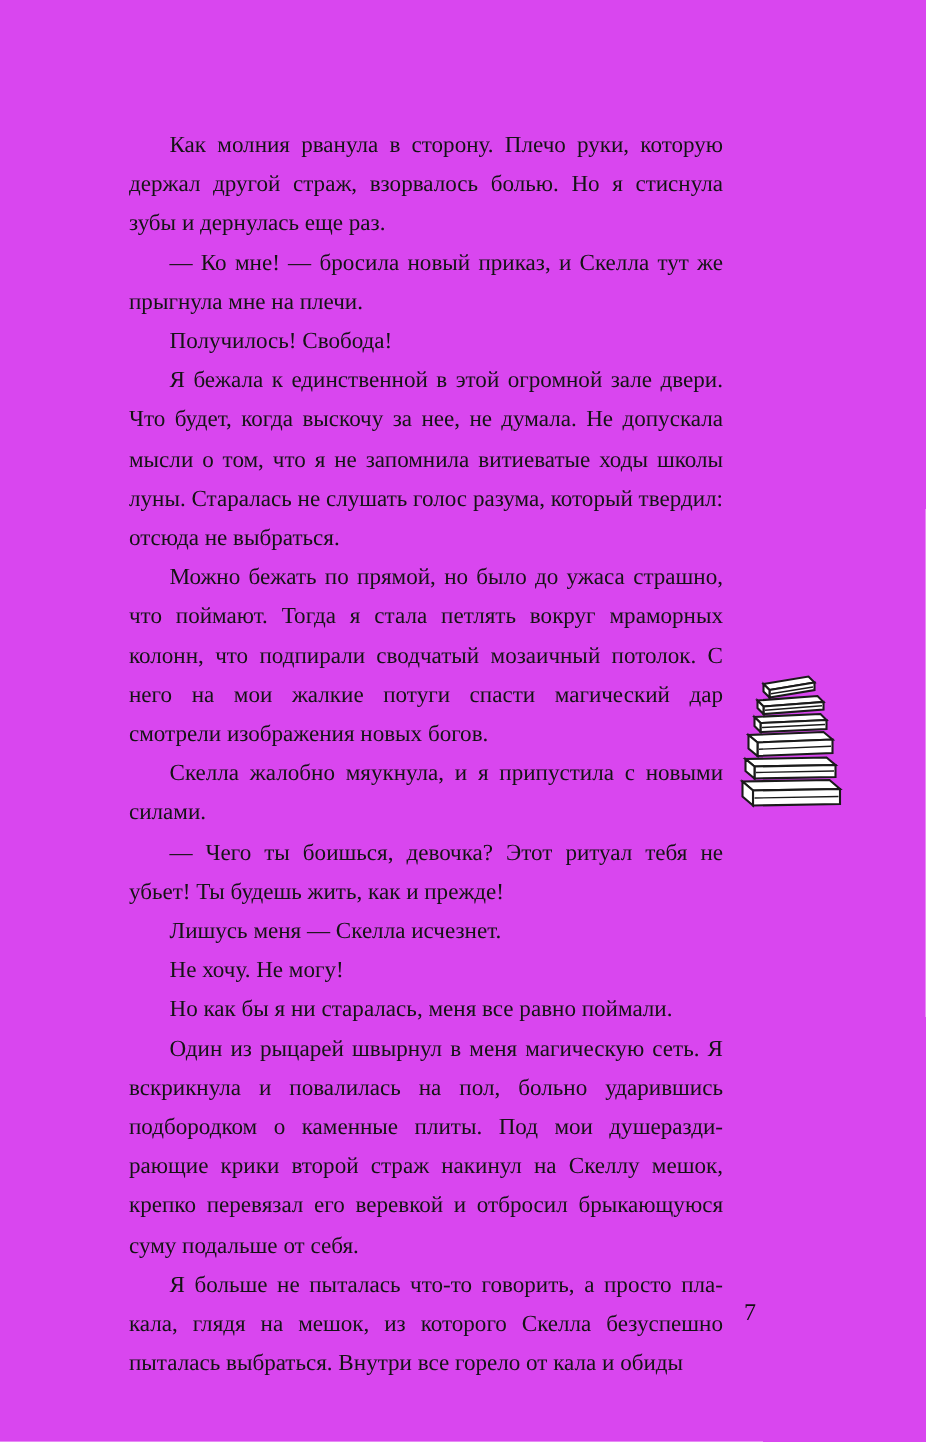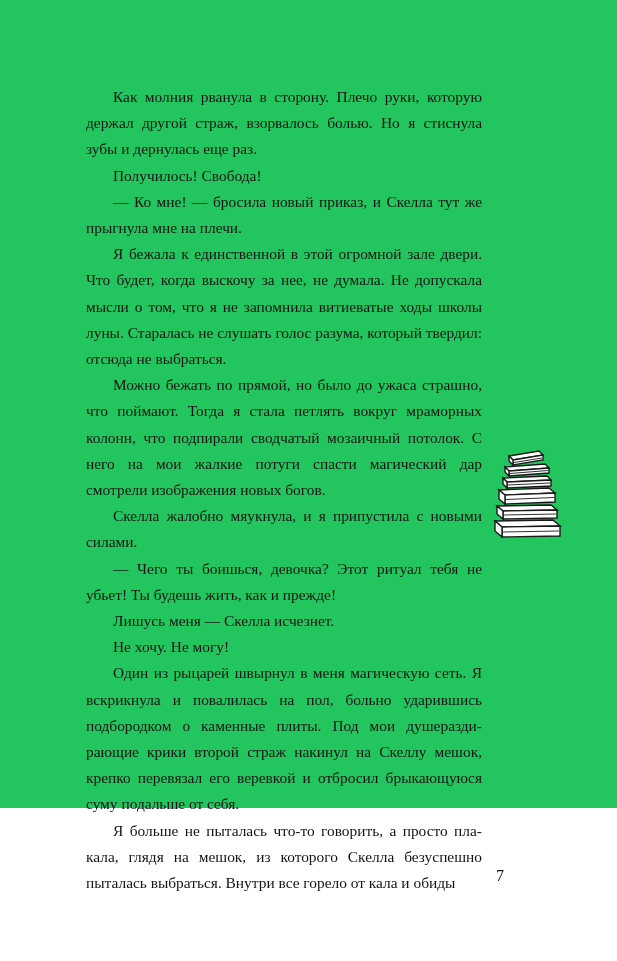--- a/index.html
+++ b/index.html
@@ -10,22 +10,22 @@
   body {
     width: 617px;
     height: 961px;
     overflow: hidden;
     font-family: "Liberation Serif", "DejaVu Serif", serif;
     color: #111111;
   }
   .page {
     position: relative;
     width: 617px;
-    height: 808px;
-    background: #22c55e;
+    height: 961px;
+    background: #d946ef;
     box-sizing: border-box;
   }
   .text-column {
     position: absolute;
     left: 86px;
     top: 84px;
     width: 396px;
   }
   .para {
     margin: 0;
@@ -56,28 +56,29 @@
     font-family: "Liberation Serif", "DejaVu Serif", serif;
   }
 </style>
 </head>
 <body>
 
 <div class="page">
 
   <div class="text-column">
     <p class="para">Как молния рванула в сторону. Плечо руки, которую держал другой страж, взорвалось болью. Но я стиснула зубы и дернулась еще раз.</p>
+    <p class="para">— Ко мне! — бросила новый приказ, и Скелла тут же прыгнула мне на плечи.</p>
     <p class="para">Получилось! Свобода!</p>
-    <p class="para">— Ко мне! — бросила новый приказ, и Скелла тут же прыгнула мне на плечи.</p>
     <p class="para">Я бежала к единственной в этой огромной зале двери. Что будет, когда выскочу за нее, не думала. Не допускала мысли о том, что я не запомнила витиеватые ходы школы луны. Старалась не слушать голос разума, который твердил: отсюда не выбраться.</p>
     <p class="para">Можно бежать по прямой, но было до ужаса страш­но, что поймают. Тогда я стала петлять вокруг мрамор­ных колонн, что подпирали сводчатый мозаичный пото­лок. С него на мои жалкие потуги спасти магический дар смотрели изображения новых богов.</p>
     <p class="para">Скелла жалобно мяукнула, и я припустила с новыми силами.</p>
     <p class="para">— Чего ты боишься, девочка? Этот ритуал тебя не убьет! Ты будешь жить, как и прежде!</p>
     <p class="para">Лишусь меня — Скелла исчезнет.</p>
     <p class="para">Не хочу. Не могу!</p>
+    <p class="para">Но как бы я ни старалась, меня все равно пой­мали.</p>
     <p class="para">Один из рыцарей швырнул в меня магическую сеть. Я вскрикнула и повалилась на пол, больно ударившись подбородком о каменные плиты. Под мои душеразди­рающие крики второй страж накинул на Скеллу мешок, крепко перевязал его веревкой и отбросил брыкающую­ся суму подальше от себя.</p>
     <p class="para">Я больше не пыталась что-то говорить, а просто пла­кала, глядя на мешок, из которого Скелла безуспешно пыталась выбраться. Внутри все горело от кала и обиды</p>
   </div>
 
   <div class="illustration">
     <svg viewBox="0 0 84 110" width="84" height="110" xmlns="http://www.w3.org/2000/svg">
       <g fill="none" stroke="#1a1a1a" stroke-width="1.4">
 
         <path d="M22 16 L52 11 L56 15 L26 20 Z" fill="#ffffff"></path>
         <path d="M26 20 L56 15 L56 20 L26 25 Z" fill="#ffffff"></path>

